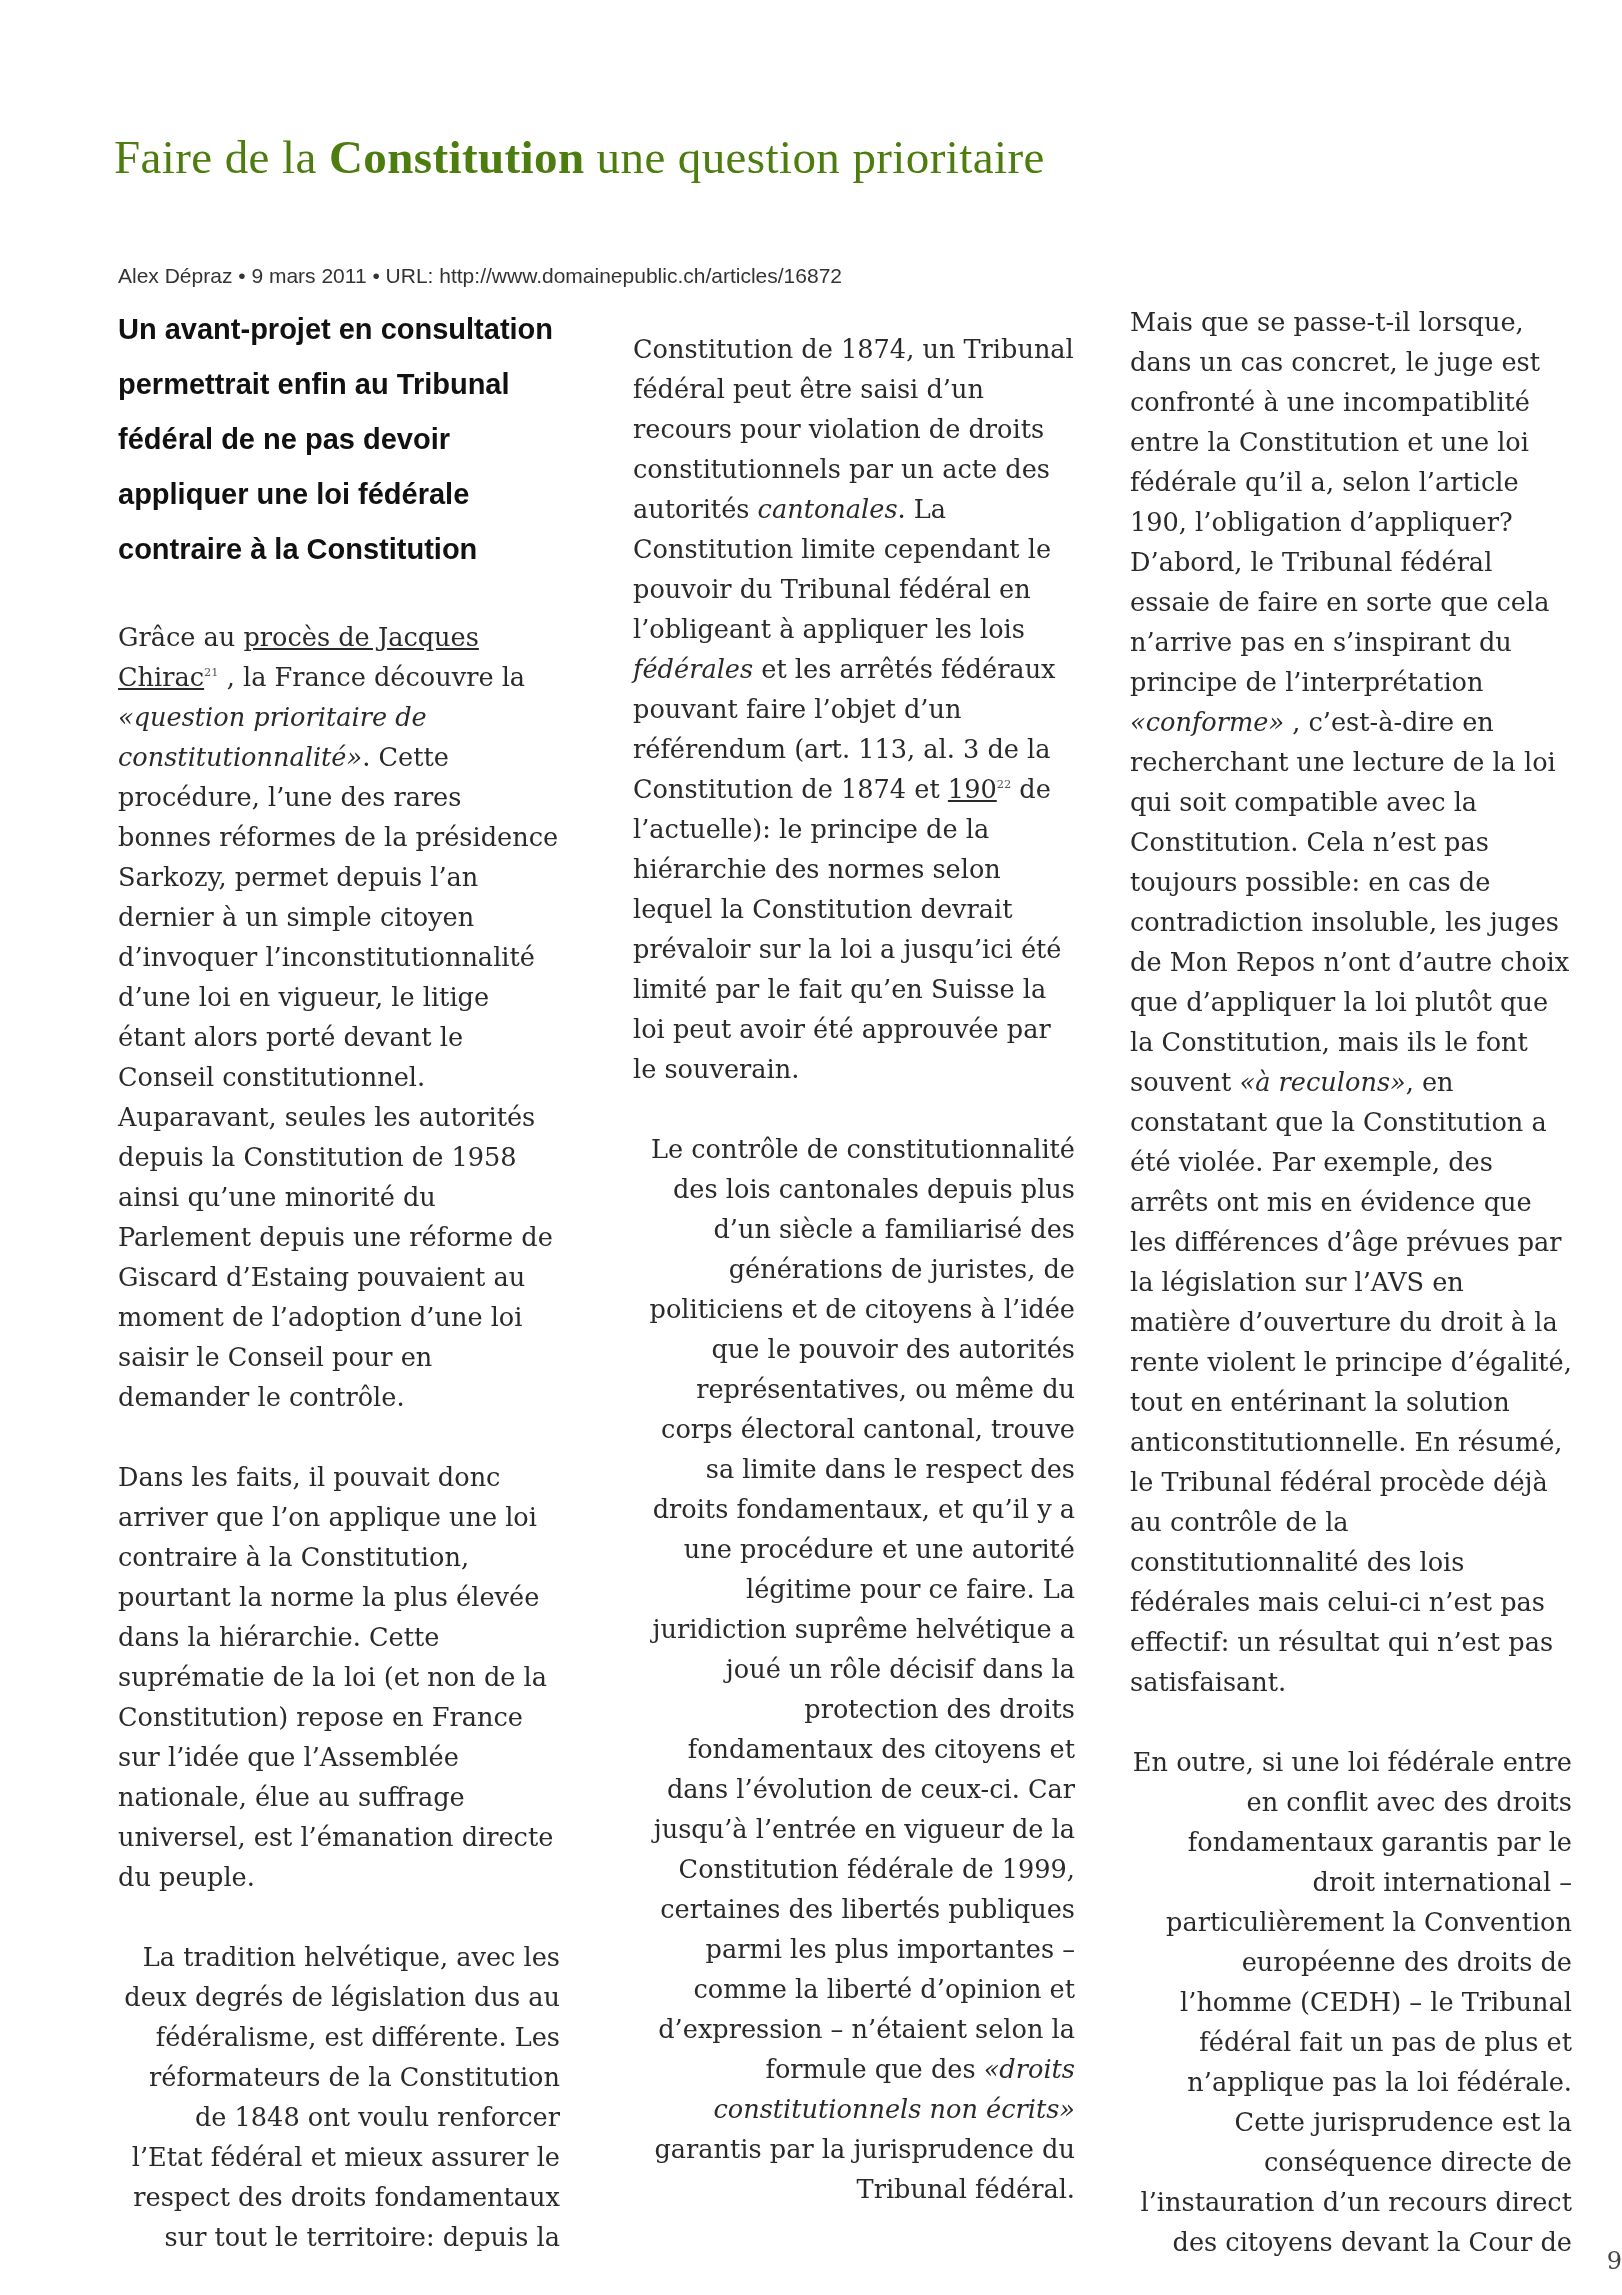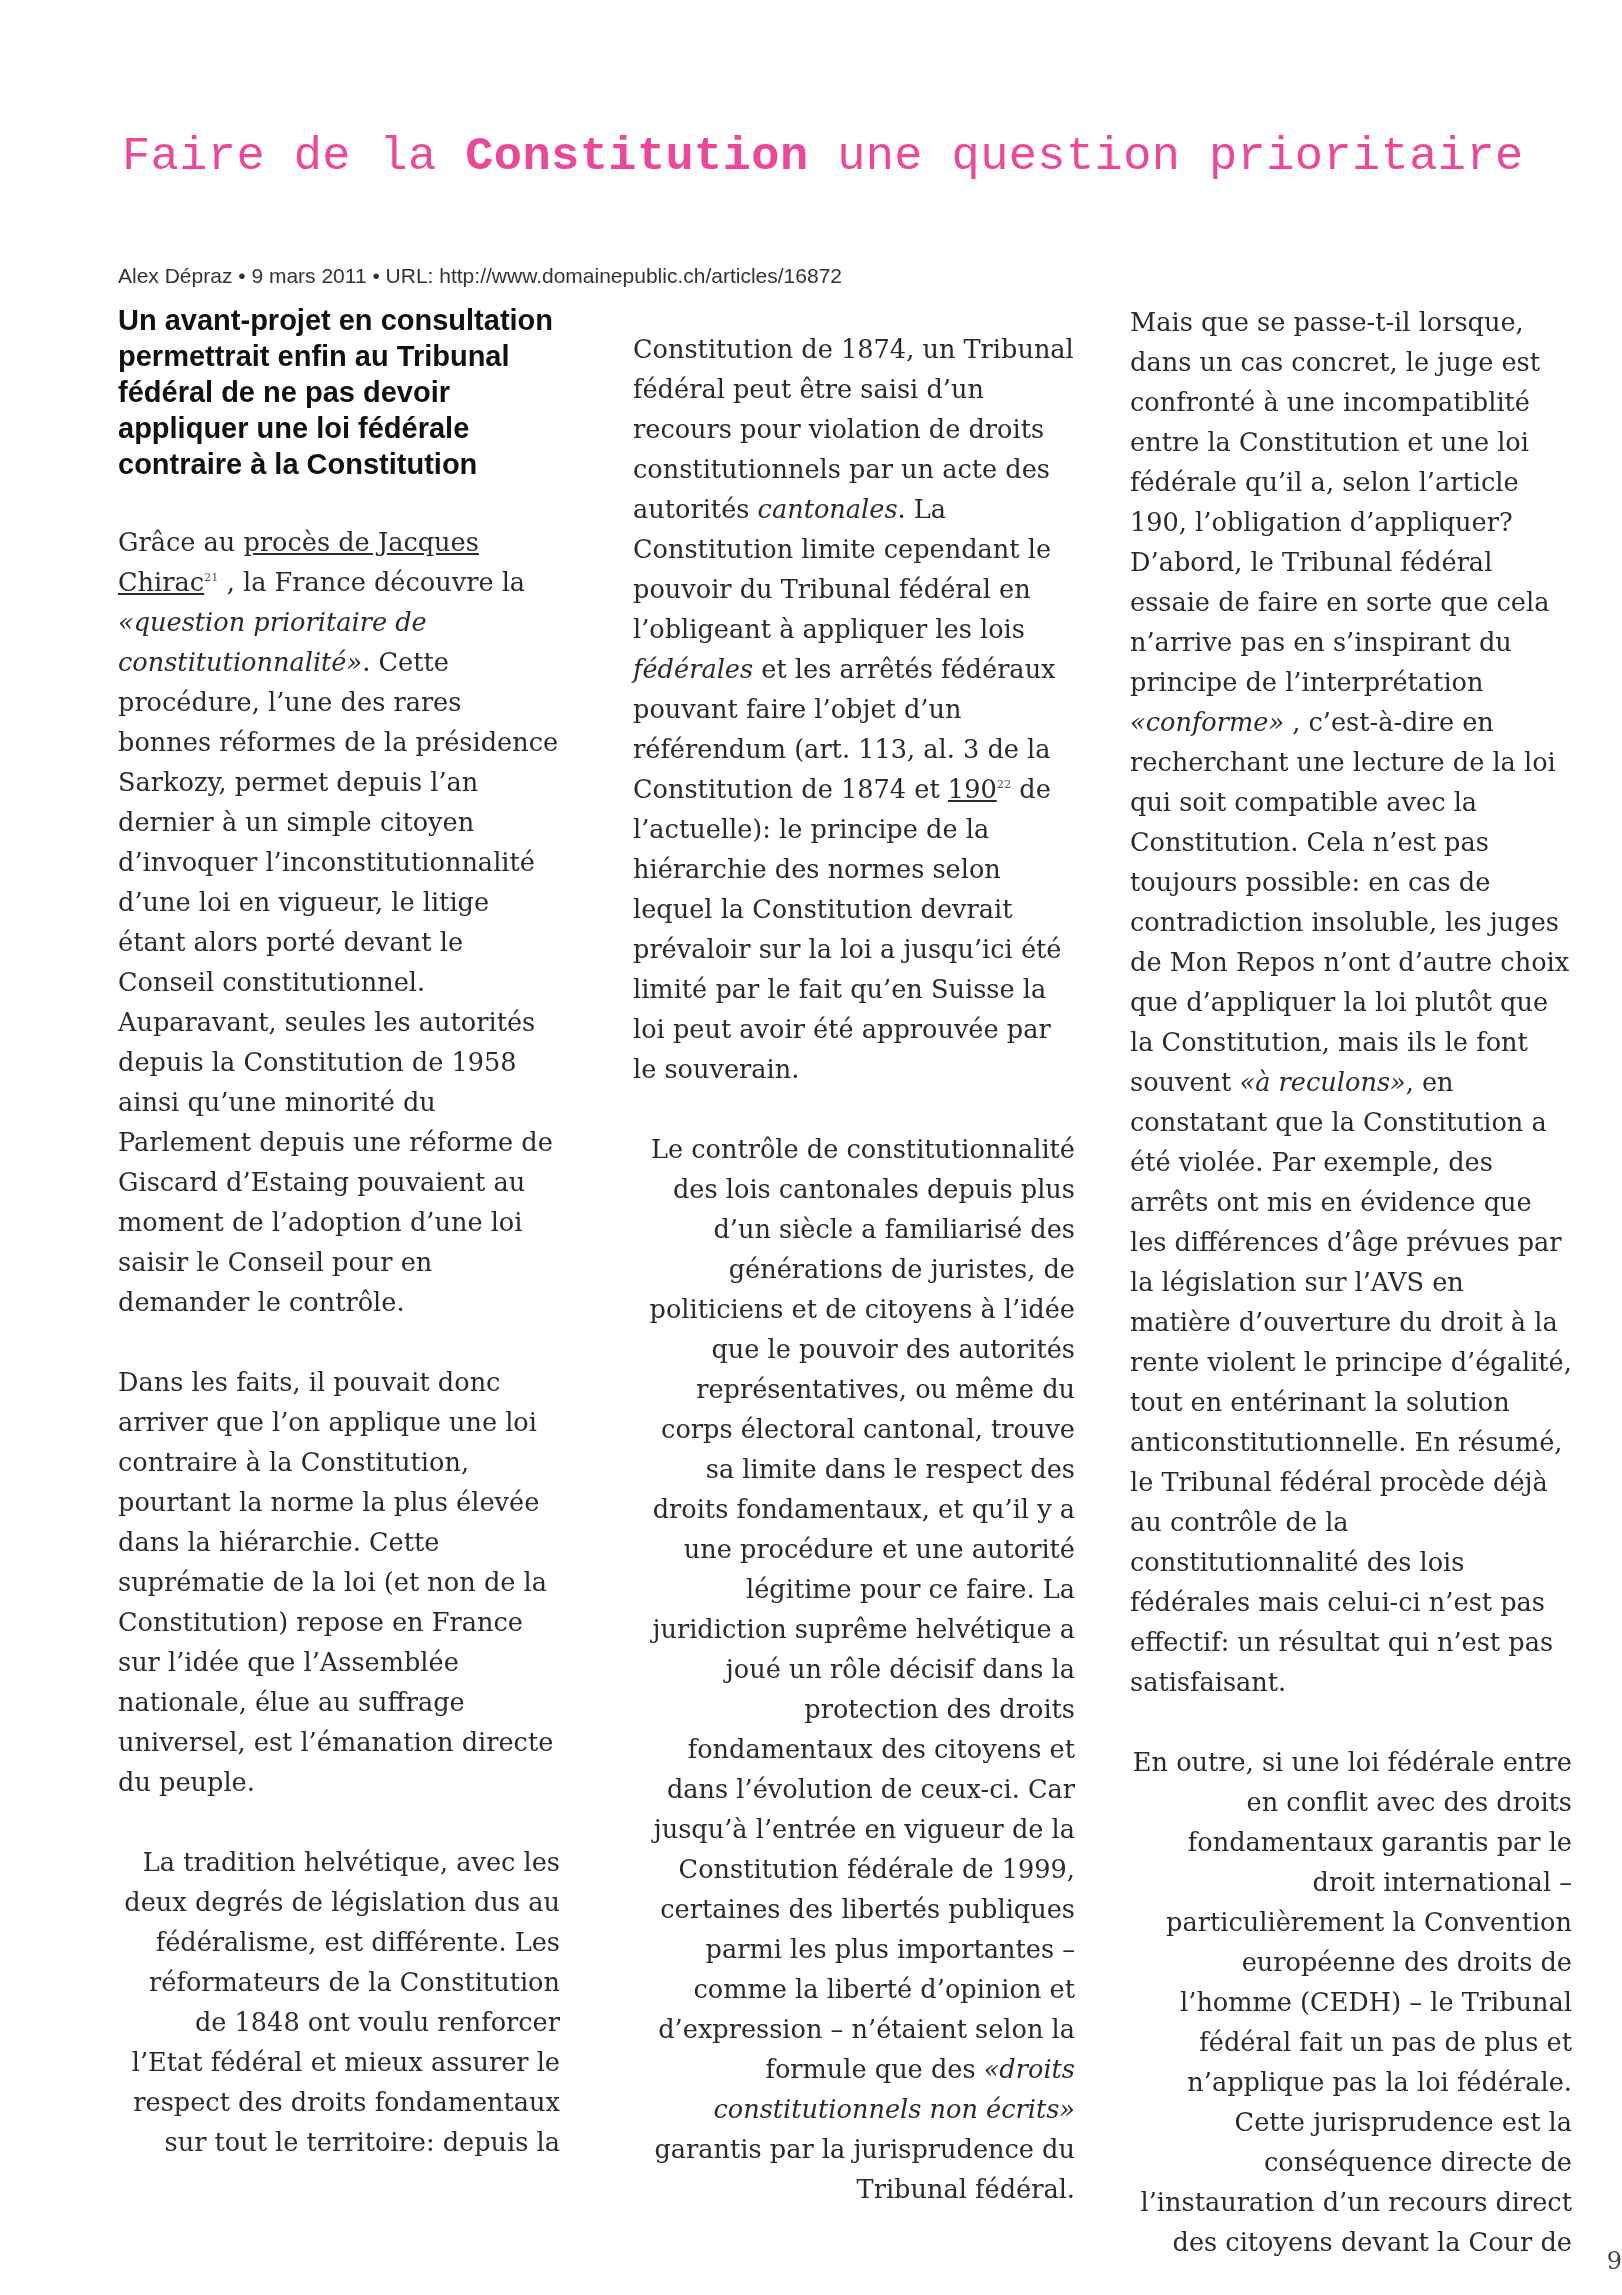--- a/index.html
+++ b/index.html
@@ -1,39 +1,39 @@
 <!DOCTYPE html>
 <html style="font-size:13px"><head>
 <meta charset="utf-8">
 <style>
   html, body { margin: 0; padding: 0; background: #ffffff; }
   body { width: 1622px; height: 2295px; position: relative; overflow: hidden; color: #222; }
   .title {
-    position: absolute; left: 122px; top: 130px;
-    font-family: Liberation Mono, monospace;
-    font-size: 47px; color: #ec4899; font-weight: normal;
+    position: absolute; left: 114px; top: 130px;
+    font-family: Liberation Serif, serif;
+    font-size: 47px; color: #4d7c0f; font-weight: normal;
     letter-spacing: 0.4px; margin: 0; white-space: nowrap;
   }
   .title .strong { font-weight: bold; }
   .byline {
     position: absolute; left: 118px; top: 224px;
     font-family: "Liberation Sans", sans-serif;
     font-size: 21px; color: #333; white-space: nowrap; margin-top: 40px;
   }
   .col {
     position: absolute; top: 302px; width: 442px;
     font-family: "DejaVu Serif", serif;
     font-size: 25.6px; line-height: 40px; color: #2a2a2a;
   }
   .col1 { left: 118px; }
   .col2 { left: 633px; margin-top: 27px; }
   .col3 { left: 1130px; }
   .lead {
     font-family: "Liberation Sans", sans-serif; font-weight: bold;
-    font-size: 29px; line-height: 36px; color: #111; margin: 0 0 39px 0;
+    font-size: 29px; line-height: 55px; color: #111; margin: 0 0 39px 0;
   }
   .col p { margin: 0 0 40px 0; }
   .col p:last-child { margin-bottom: 0; text-align: right; }
   .col em { font-style: italic; }
   .col a { color: #2a2a2a; text-decoration: underline; }
   .col sup { font-size: 11.4px; vertical-align: super; line-height: 0; color: #555; }
   .page-number {
     position: absolute; right: 0px; top: 2247px;
     font-family: "DejaVu Serif", serif; font-size: 24px; color: #444;
   }

